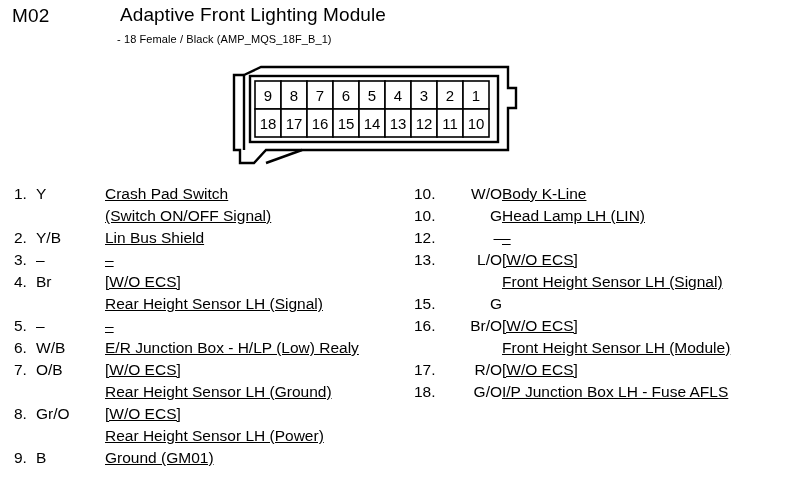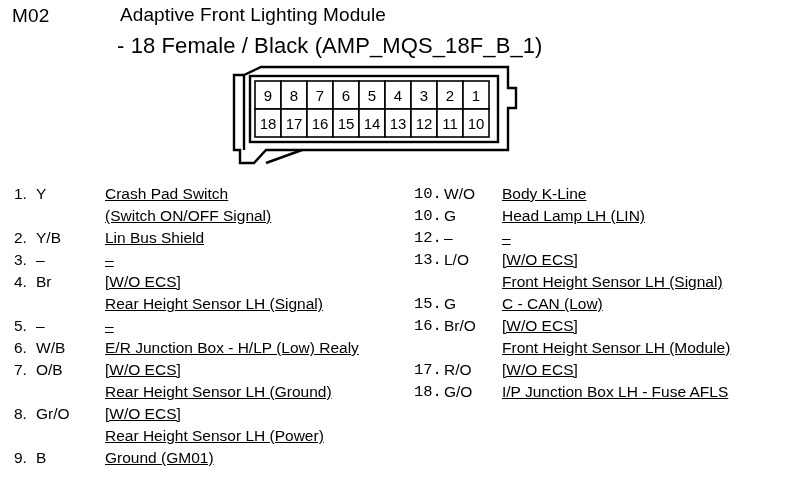--- a/index.html
+++ b/index.html
@@ -29,21 +29,21 @@
   #module-title {
     position: absolute;
     left: 120px; top: 4px;
     font-size: 19px;
     letter-spacing: 0.1px;
     white-space: nowrap;
   }
   #module-subtitle {
     position: absolute;
     left: 117px; top: 33px;
-    font-size: 22px;
+    font-size: 11px;
     letter-spacing: 0.1px;
     white-space: nowrap;
   }
 
   
   #connector-diagram {
     position: absolute;
     left: 228px; top: 62px;
     width: 312px; height: 112px;
   }
@@ -67,27 +67,27 @@
     align-items: flex-start;
     line-height: 22px;
     font-size: 15.5px;
     white-space: nowrap;
   }
   .pin-number {
     flex: 0 0 auto;
     text-align: left;
   }
   #pin-column-left  .pin-number { width: 22px; }
-  #pin-column-right .pin-number { width: 30px; font-family: Liberation Mono, monospace; }
+  #pin-column-right .pin-number { width: 30px; }
 
   .pin-color {
     flex: 0 0 auto;
   }
   #pin-column-left  .pin-color { width: 69px; }
-  #pin-column-right .pin-color { width: 58px; }
+  #pin-column-right .pin-color { width: 58px; text-align: right; }
 
   .pin-desc {
     flex: 1 1 auto;
     display: flex;
     flex-direction: column;
     text-decoration: underline;
   }
   .pin-desc-line { line-height: 22px; white-space: nowrap; }
 </style>
 </head>
@@ -269,23 +269,20 @@
         <div class="pin-number">13.</div>
         <div class="pin-color">L/O</div>
         <div class="pin-desc">
           <div class="pin-desc-line">[W/O ECS]</div>
           <div class="pin-desc-line">Front Height Sensor LH (Signal)</div>
         </div>
       </div>
       <div class="pin-row">
         <div class="pin-number">15.</div>
         <div class="pin-color">G</div>
-        <div class="pin-desc">
-          <div class="pin-desc-line">C - CAN (Low)</div>
-        </div>
       </div>
       <div class="pin-row">
         <div class="pin-number">16.</div>
         <div class="pin-color">Br/O</div>
         <div class="pin-desc">
           <div class="pin-desc-line">[W/O ECS]</div>
           <div class="pin-desc-line">Front Height Sensor LH (Module)</div>
         </div>
       </div>
       <div class="pin-row">

